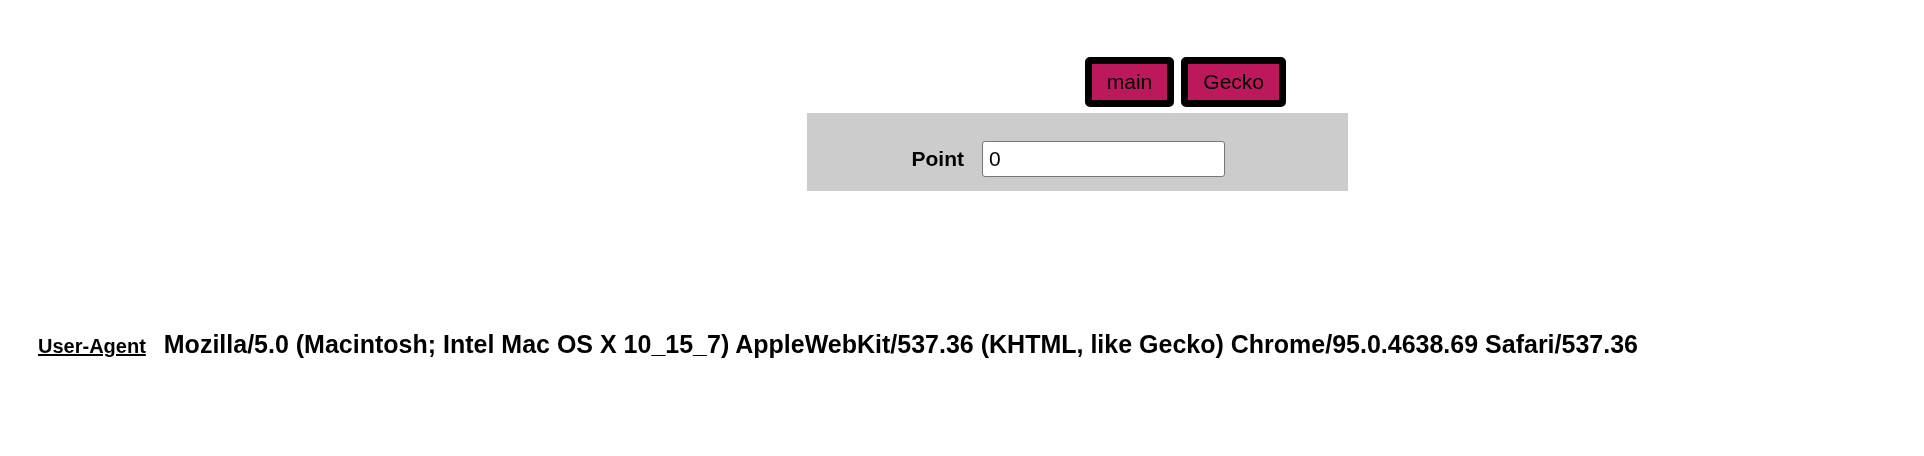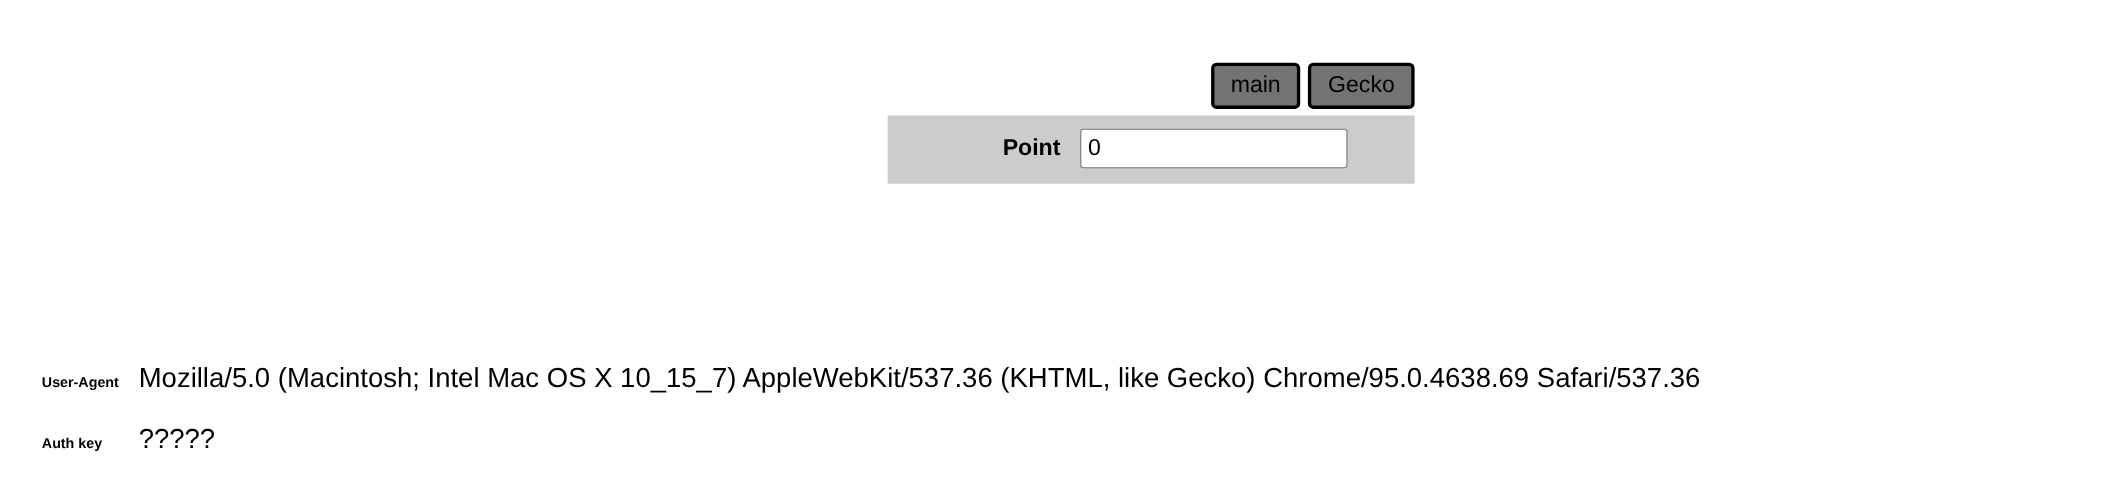--- a/index.html
+++ b/index.html
@@ -29,32 +29,32 @@
     justify-content: flex-end;
     gap: 7px;
     padding-bottom: 6px;
   }
 
   .btn {
     font-family: "Liberation Sans", sans-serif;
     font-size: 21px;
     line-height: 1;
     color: #000000;
-    background: #737373;
-    border: 3px solid #000000;
+    background: #be185d;
+    border: 7px solid #000000;
     border-radius: 5px;
     padding: 7px 15px 8px 15px;
     cursor: pointer;
     white-space: nowrap;
   }
 
   .panel {
     background: #cccccc;
-    padding: 12px 0 14px 0;
-    width: 479px;
+    padding: 28px 0 14px 0;
+    width: 541px;
     box-sizing: border-box;
   }
 
   .field-row {
     display: flex;
     align-items: center;
   }
 
   .field-label {
     font-size: 21px;
@@ -97,29 +97,30 @@
     border-collapse: collapse;
   }
 
   .info-table td {
     padding: 0;
     vertical-align: baseline;
     white-space: nowrap;
   }
 
   .info-key {
-    font-size: 13px;
+    font-size: 20px;
     font-weight: bold;
     padding-right: 18px !important;
     padding-bottom: 26px !important;
+    text-decoration: underline;
   }
 
   .info-val {
     font-size: 25px;
-    font-weight: normal;
+    font-weight: bold;
     padding-bottom: 26px !important;
     margin-top: 30px;
   }
 </style>
 </head>
 <body>
 
 <div class="form-block">
 
   <div class="nav-buttons">
@@ -137,18 +138,14 @@
 
   </div>
 </div>
 
 <table class="info-table">
   <tbody>
     <tr>
       <td class="info-key">User-Agent</td>
       <td class="info-val">Mozilla/5.0 (Macintosh; Intel Mac OS X 10_15_7) AppleWebKit/537.36 (KHTML, like Gecko) Chrome/95.0.4638.69 Safari/537.36</td>
     </tr>
-    <tr>
-      <td class="info-key">Auth key</td>
-      <td class="info-val">?????</td>
-    </tr>
   </tbody>
 </table>
 
 </body></html>

